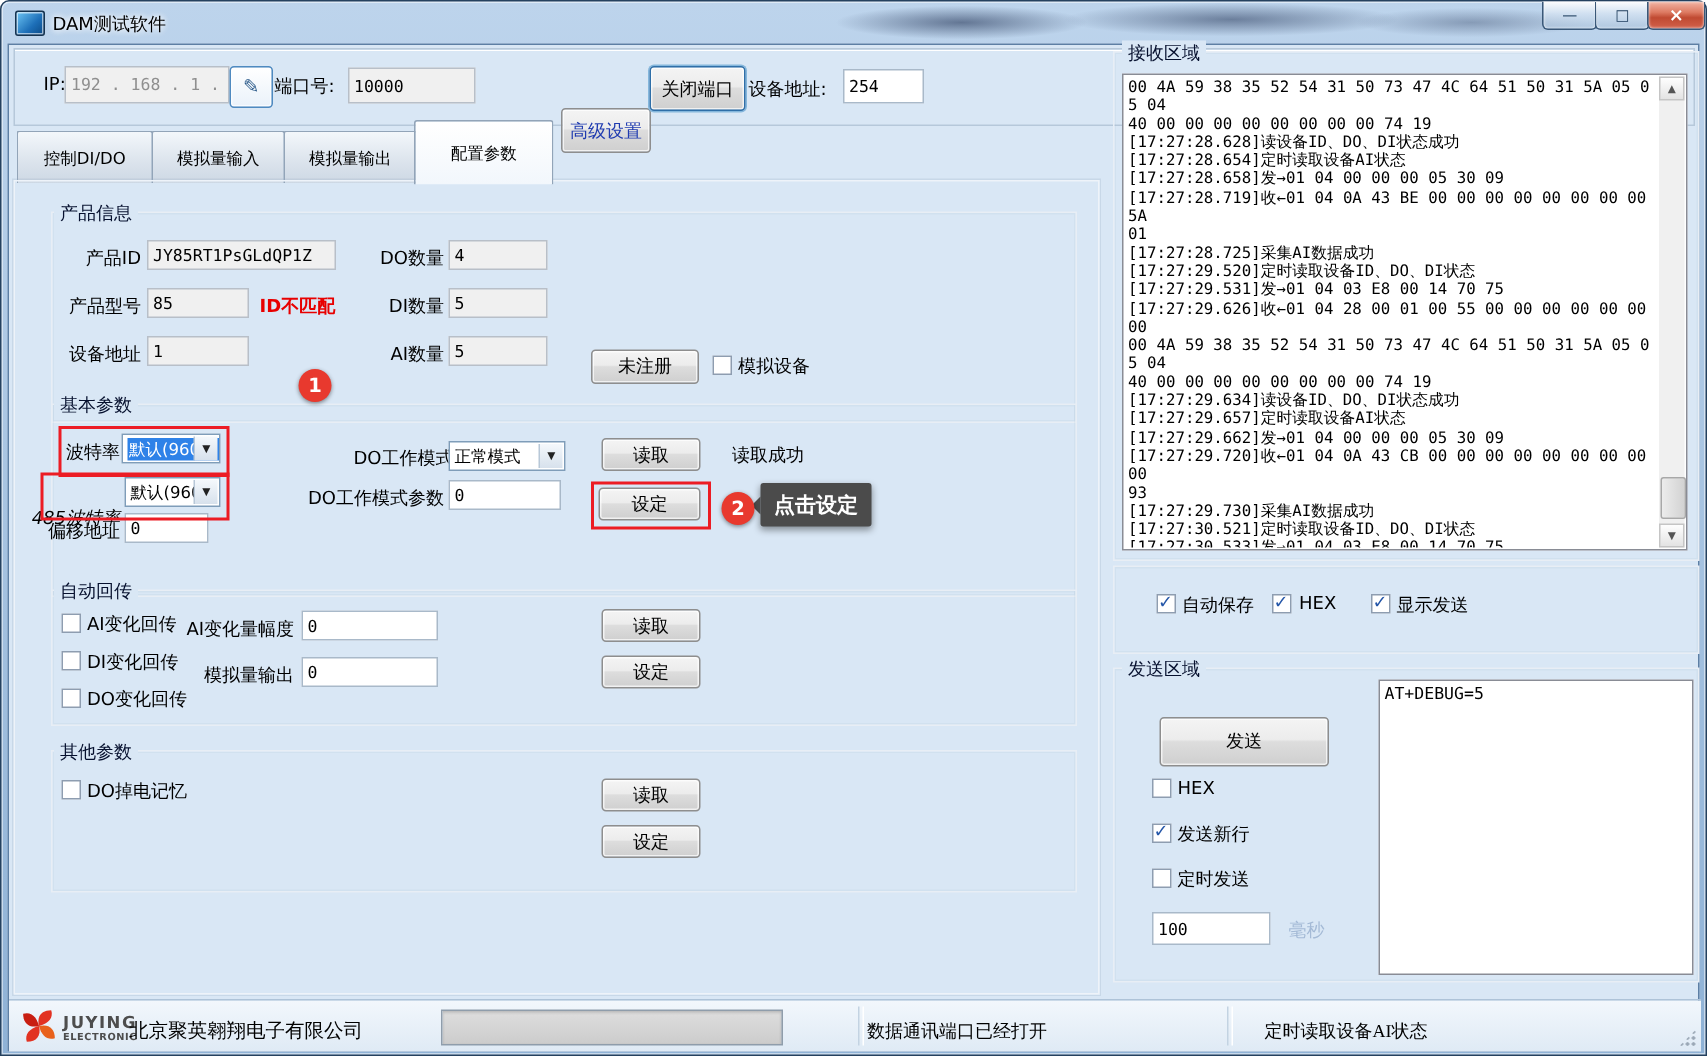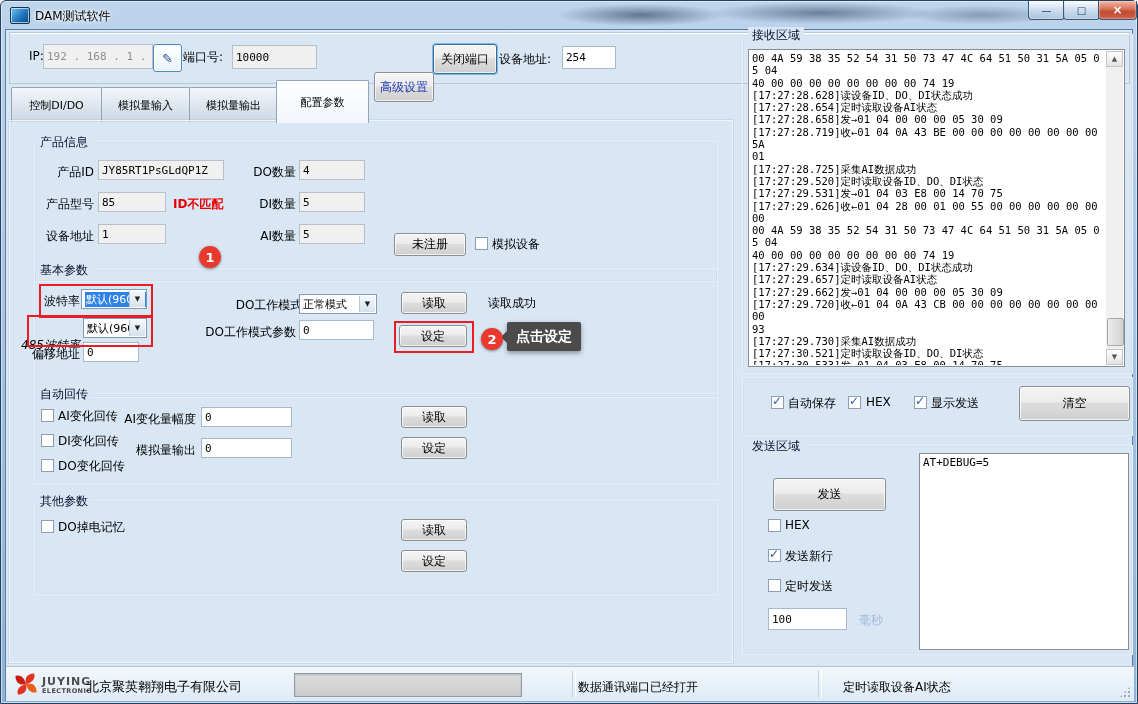--- a/index.html
+++ b/index.html
@@ -212,21 +212,20 @@
         <div class="sbtn" style="bottom:0;">▼</div>
       </div>
     </div>
     <div class="group" style="left:736px;top:347px;width:389px;height:57px;"></div>
     <span class="cb checked" style="left:765px;top:366px;"></span>
     <span class="lbl" style="left:782px;top:365px;">自动保存</span>
     <span class="cb checked" style="left:842px;top:366px;"></span>
     <span class="lbl" style="left:860px;top:365px;">HEX</span>
     <span class="cb checked" style="left:908px;top:366px;"></span>
     <span class="lbl" style="left:925px;top:365px;">显示发送</span>
-    <div class="btn" style="left:1013px;top:356px;width:109px;height:33px;">清空</div>
 
     <div class="group" style="left:736px;top:415px;width:389px;height:208px;"></div>
     <span class="legend" style="left:742px;top:408px;">发送区域</span>
     <textarea class="ta" style="left: 913px; top: 423px; width: 210px; height: 197px;" spellcheck="false">AT+DEBUG=5</textarea>
     <div class="btn" style="left:767px;top:448px;width:111px;height:31px;">发送</div>
     <span class="cb" style="left:762px;top:489px;"></span>
     <span class="lbl" style="left:779px;top:488px;">HEX</span>
     <span class="cb checked" style="left:762px;top:519px;"></span>
     <span class="lbl" style="left:779px;top:518px;">发送新行</span>
     <span class="cb" style="left:762px;top:549px;"></span>
@@ -241,19 +240,19 @@
         <path d="M16,16 C14,8 18,3 26,3 C28,9 24,14 16,16 Z" fill="#e23222" transform="rotate(180 16 16)"></path>
         <path d="M16,16 C14,8 18,3 26,3 C28,9 24,14 16,16 Z" fill="#c81e12" transform="rotate(270 16 16)"></path>
       </svg>
       <span class="logotxt1" style="left:36px;top:8px;">JUYING</span>
       <span class="logotxt2" style="left:36px;top:20px;">ELECTRONIC</span>
       <span class="lbl" style="left:80px;top:11px;font-size:13px;">北京聚英翱翔电子有限公司</span>
       <div class="progress" style="left:288px;top:6px;width:226px;height:22px;"></div>
       <div class="sep" style="left:566px;"></div>
       <span class="lbl" style="left:572px;top:12px;">数据通讯端口已经打开</span>
       <div class="sep" style="left:812px;"></div>
-      <span class="lbl" style="left:837px;top:12px;">定时读取设备AI状态</span>
+      <span class="lbl" style="left:837px;top:12px;font-family:Liberation Serif, serif;">定时读取设备AI状态</span>
       <div class="grip"></div>
     </div>
 
   </div>
 </div>
 </div>
 
 </body></html>

